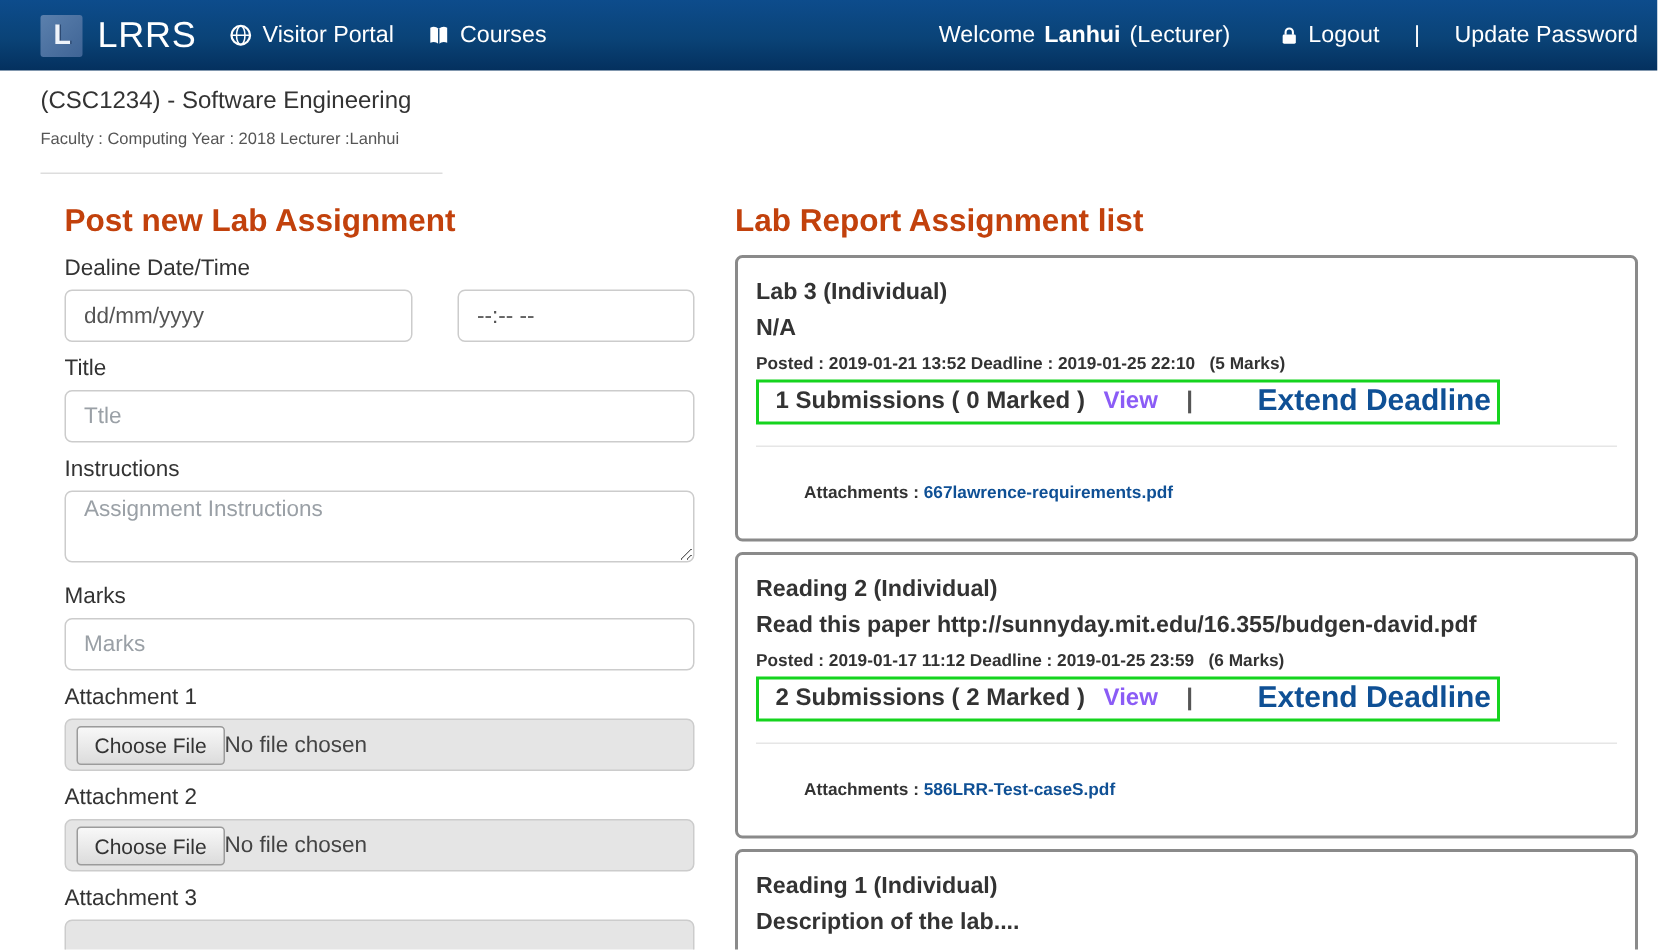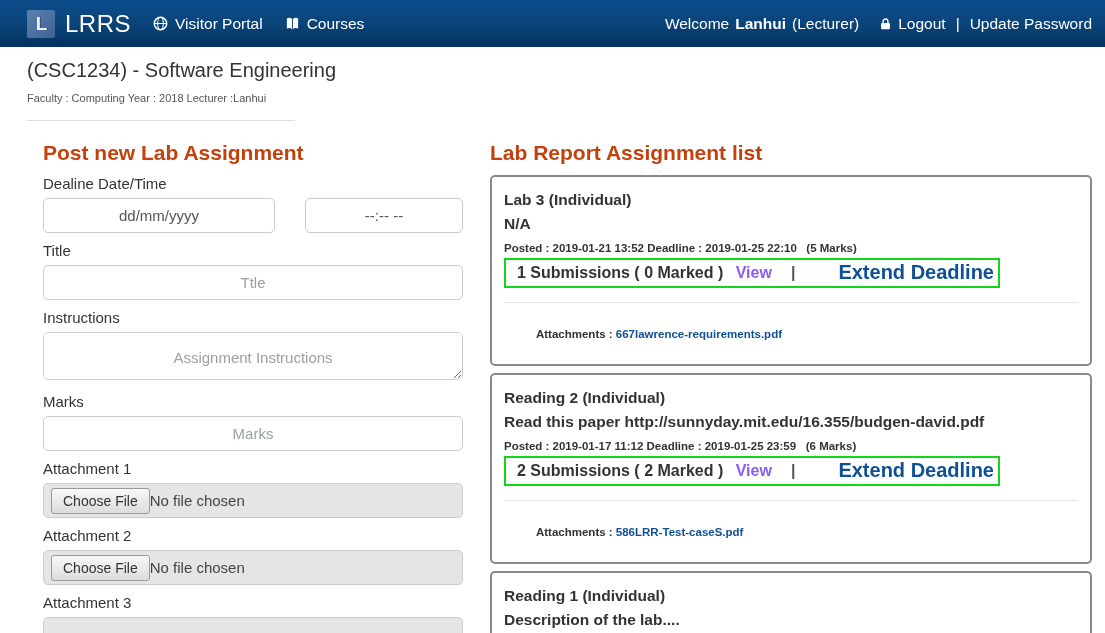--- a/index.html
+++ b/index.html
@@ -24,43 +24,43 @@
     display:flex; align-items:center; justify-content:center;
     font-size:19px; font-weight:700; color:#eef3fa;
     text-shadow:1px 0 0 #2d4a73;
     letter-spacing:-1px;
   }
   .brand-text { font-size:24px; margin-left:10px; letter-spacing:.5px; }
   .nav-item {
     display:flex; align-items:center; gap:7px;
     font-size:15.5px; margin-left:22px; cursor:pointer;
   }
-  .nav-right { margin-left:auto; display:flex; align-items:center; font-size:15.5px; }
+  .nav-right { margin-left:auto; display:flex; align-items:center; font-size:15.5px;gap:13px; }
   .welcome-group { display:flex; align-items:center; gap:6px; }
   .username { font-weight:700; }
   .logout-group { display:flex; align-items:center; gap:6px; margin-left:20px; cursor:pointer; }
   .nav-sep { margin:0 10px; }
   .navlink { cursor:pointer; }
   .icon { display:inline-flex; align-items:center; }
   
   .page { padding:8px 13px 0 27px; }
-  .course-title { font-size:20px; color:#333; font-weight:400; margin:4px 0 10px; }
+  .course-title { font-size:16px; color:#333; font-weight:400; margin:4px 0 10px; }
   .course-meta { font-size:11px; color:#555; margin:0; }
   .course-rule { width:268px; border:none; border-top:1px solid #ddd; margin:16px 0 0 0; }
   .columns { display:flex; margin-top:4px; }
   .left-col { width:420px; margin-left:16px; }
   .right-col { width:602px; margin-left:27px; }
   .section-heading { font-size:21px; font-weight:700; color:#c2410c; margin:16px 0 10px; }
   
   .form-label { font-size:15px; color:#333; margin:9px 0 6px; }
   .txt-input, .txt-area {
     width:100%; border:1px solid #ccc; border-radius:5px;
-    padding:16px 12px; font-size:15px; color:#555;
+    padding:3px 12px; font-size:15px; color:#555;
     font-family:"Liberation Sans", sans-serif;
-    background:#fff; outline:none;text-align:center;
+    background:#fff; outline:none;
   }
   .txt-input { height:35px; }
   .txt-input::placeholder, .txt-area::placeholder { color:#9aa0a6; opacity:1; }
   .txt-area { height:48px; resize:both; }
   .date-row { display:flex; }
   .date-input { width:232px; }
   .time-input { width:158px; margin-left:30px; }
   .file-box {
     width:100%; height:35px; border:1px solid #ccc; border-radius:5px;
     display:flex; align-items:center; padding:2px 8px 2px 7px; background:#e5e5e5;

